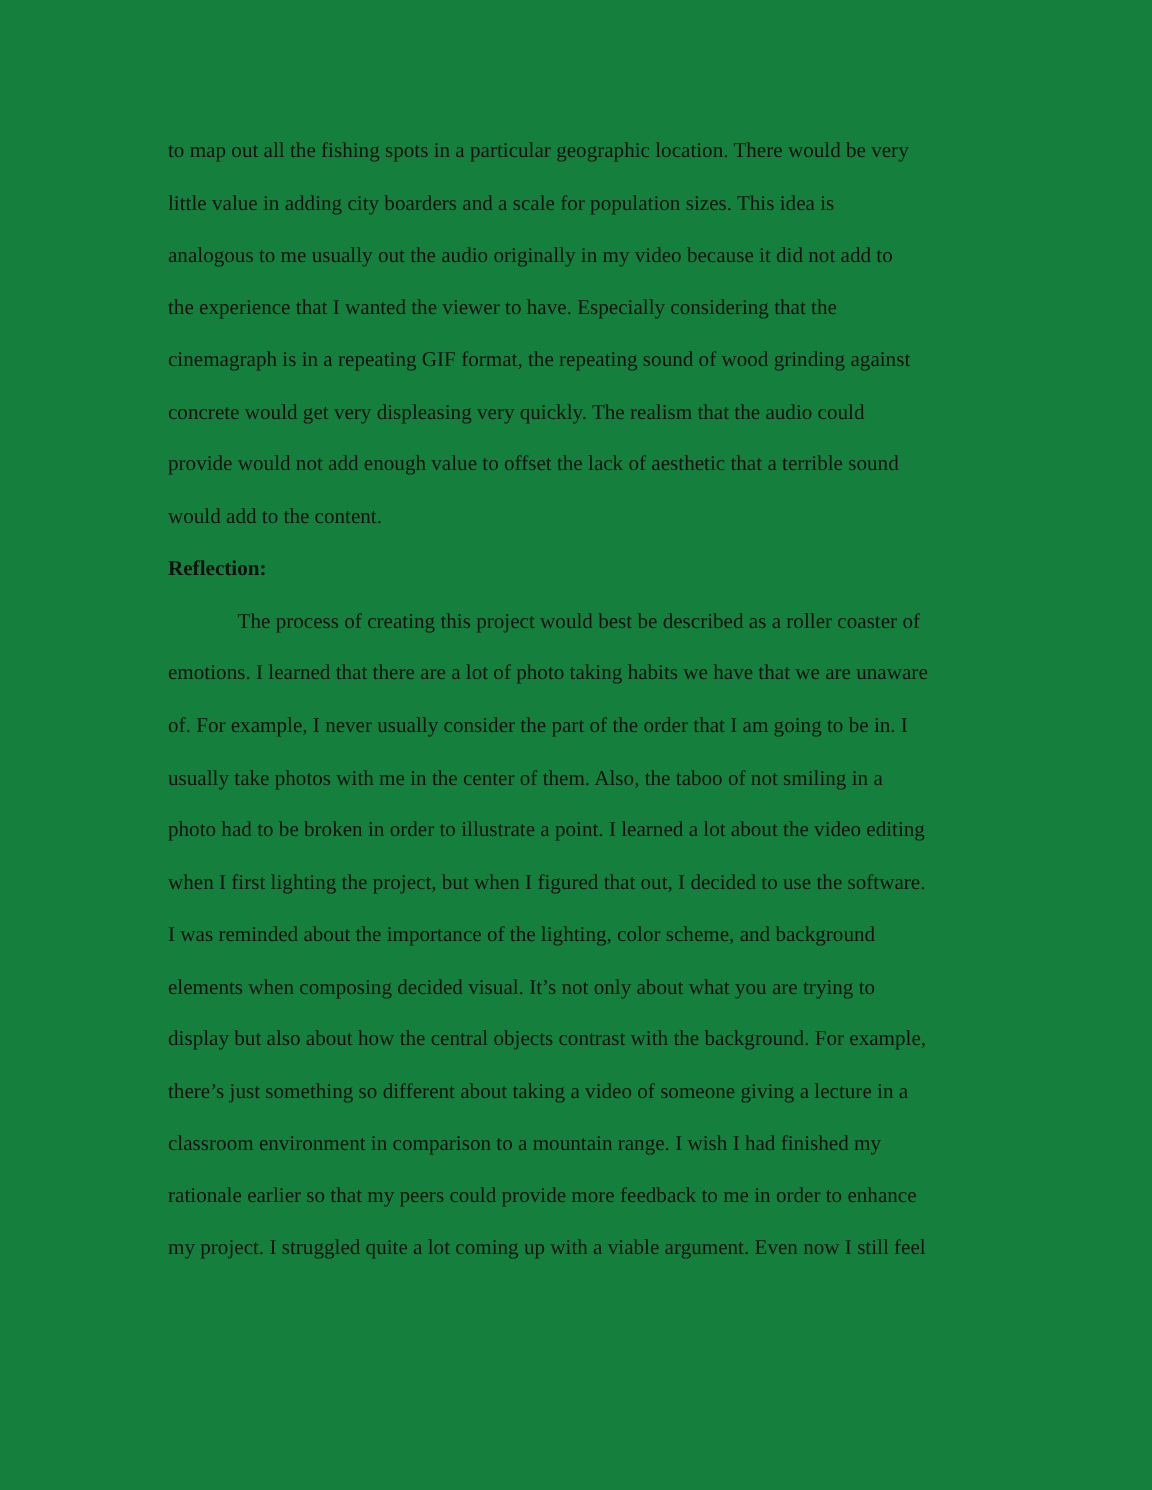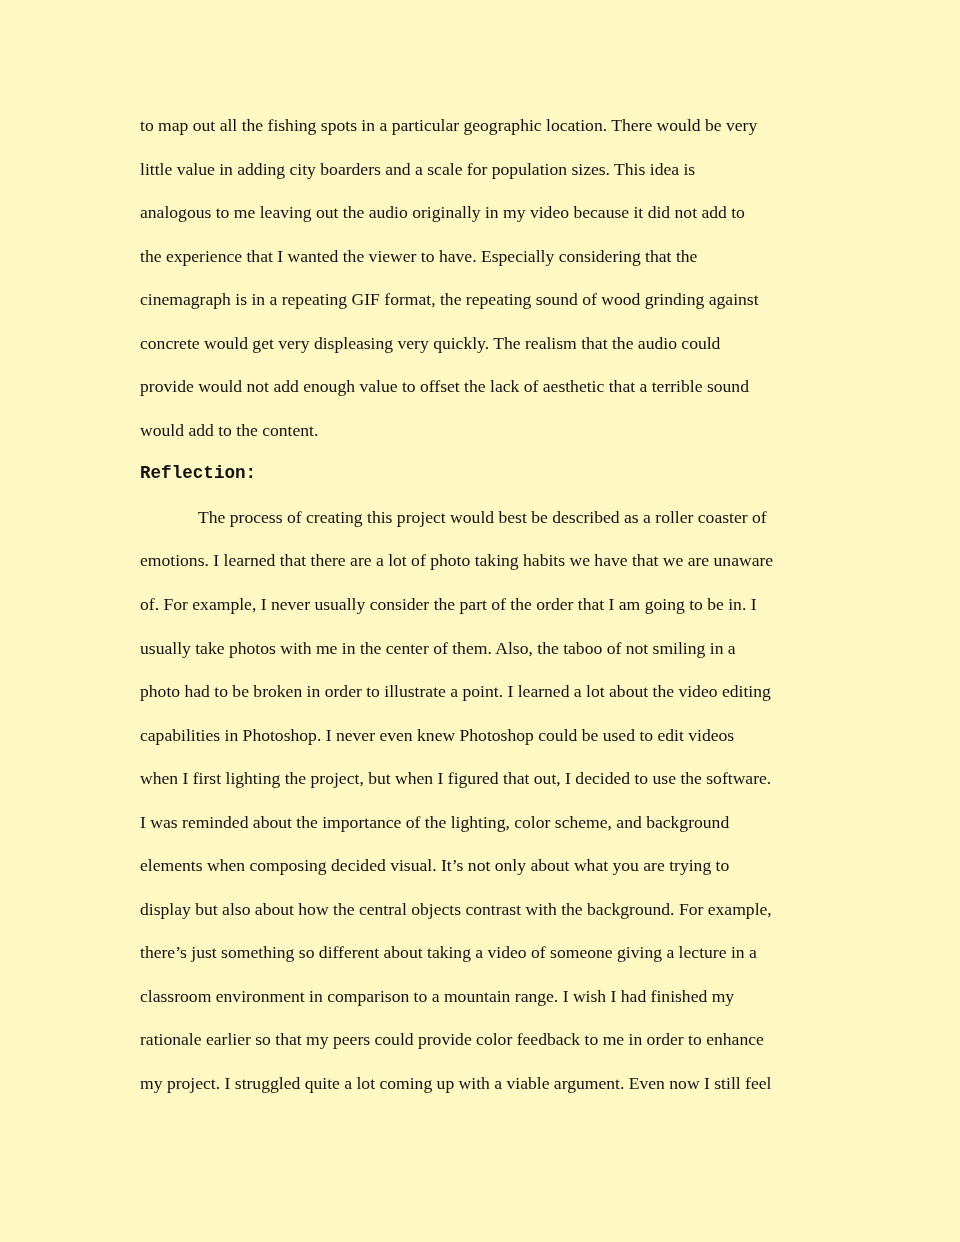--- a/index.html
+++ b/index.html
@@ -12,68 +12,66 @@
       height: 1242px;
       position: relative;
       overflow: hidden;
     }
     .page {
       position: absolute;
       left: 0;
       top: 0;
       width: 960px;
       height: 1242px;
-      background: #fef9c3;
+      background: #15803d;
     }
     .text-block {
       position: absolute;
       left: 140px;
       top: 111px;
       width: 700px;
       font-family: "Liberation Serif", "DejaVu Serif", serif;
       font-size: 17.6px;
       color: #111111;
     }
     .line {
       display: block;
       height: 43.55px;
       line-height: 28px;
       white-space: nowrap;
     }
     .line.heading {
       font-weight: bold;
-      font-family: Liberation Mono, monospace;
     }
     .line.indent {
       padding-left: 58px;
       font-family: Liberation Serif, serif;
     }
   </style>
 </head>
 <body>
 
 <div class="page">
   <div class="text-block">
     <span class="line">to map out all the fishing spots in a particular geographic location. There would be very</span>
     <span class="line">little value in adding city boarders and a scale for population sizes. This idea is</span>
-    <span class="line">analogous to me leaving out the audio originally in my video because it did not add to</span>
+    <span class="line">analogous to me usually out the audio originally in my video because it did not add to</span>
     <span class="line">the experience that I wanted the viewer to have. Especially considering that the</span>
     <span class="line">cinemagraph is in a repeating GIF format, the repeating sound of wood grinding against</span>
     <span class="line">concrete would get very displeasing very quickly. The realism that the audio could</span>
     <span class="line">provide would not add enough value to offset the lack of aesthetic that a terrible sound</span>
     <span class="line">would add to the content.</span>
     <span class="line heading">Reflection:</span>
     <span class="line indent">The process of creating this project would best be described as a roller coaster of</span>
     <span class="line">emotions. I learned that there are a lot of photo taking habits we have that we are unaware</span>
     <span class="line">of. For example, I never usually consider the part of the order that I am going to be in. I</span>
     <span class="line">usually take photos with me in the center of them. Also, the taboo of not smiling in a</span>
     <span class="line">photo had to be broken in order to illustrate a point. I learned a lot about the video editing</span>
-    <span class="line">capabilities in Photoshop. I never even knew Photoshop could be used to edit videos</span>
     <span class="line">when I first lighting the project, but when I figured that out, I decided to use the software.</span>
     <span class="line">I was reminded about the importance of the lighting, color scheme, and background</span>
     <span class="line">elements when composing decided visual. It’s not only about what you are trying to</span>
     <span class="line">display but also about how the central objects contrast with the background. For example,</span>
     <span class="line">there’s just something so different about taking a video of someone giving a lecture in a</span>
     <span class="line">classroom environment in comparison to a mountain range. I wish I had finished my</span>
-    <span class="line">rationale earlier so that my peers could provide color feedback to me in order to enhance</span>
+    <span class="line">rationale earlier so that my peers could provide more feedback to me in order to enhance</span>
     <span class="line">my project. I struggled quite a lot coming up with a viable argument. Even now I still feel</span>
   </div>
 </div>
 
 </body></html>

